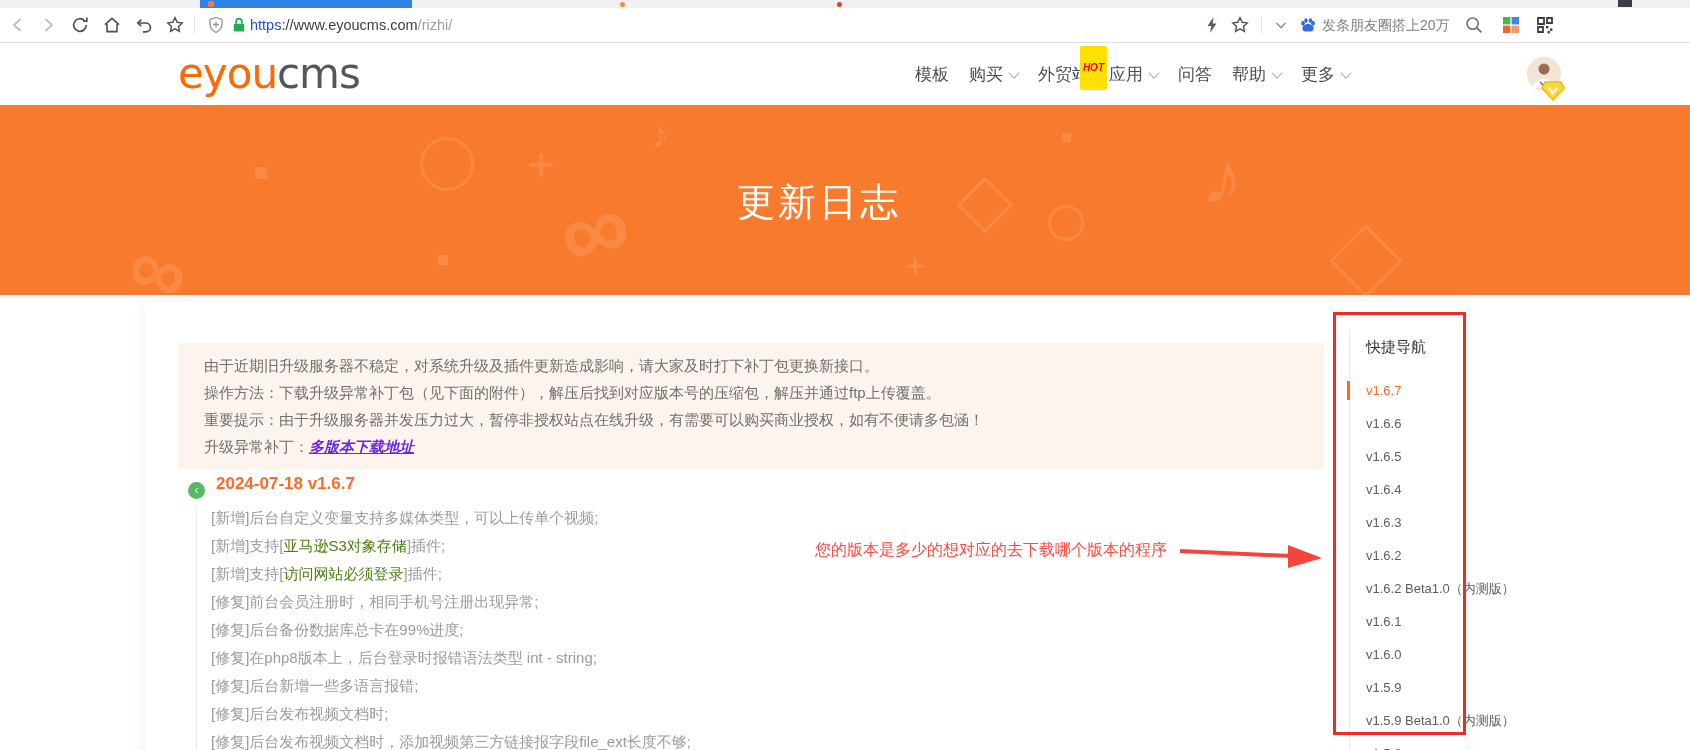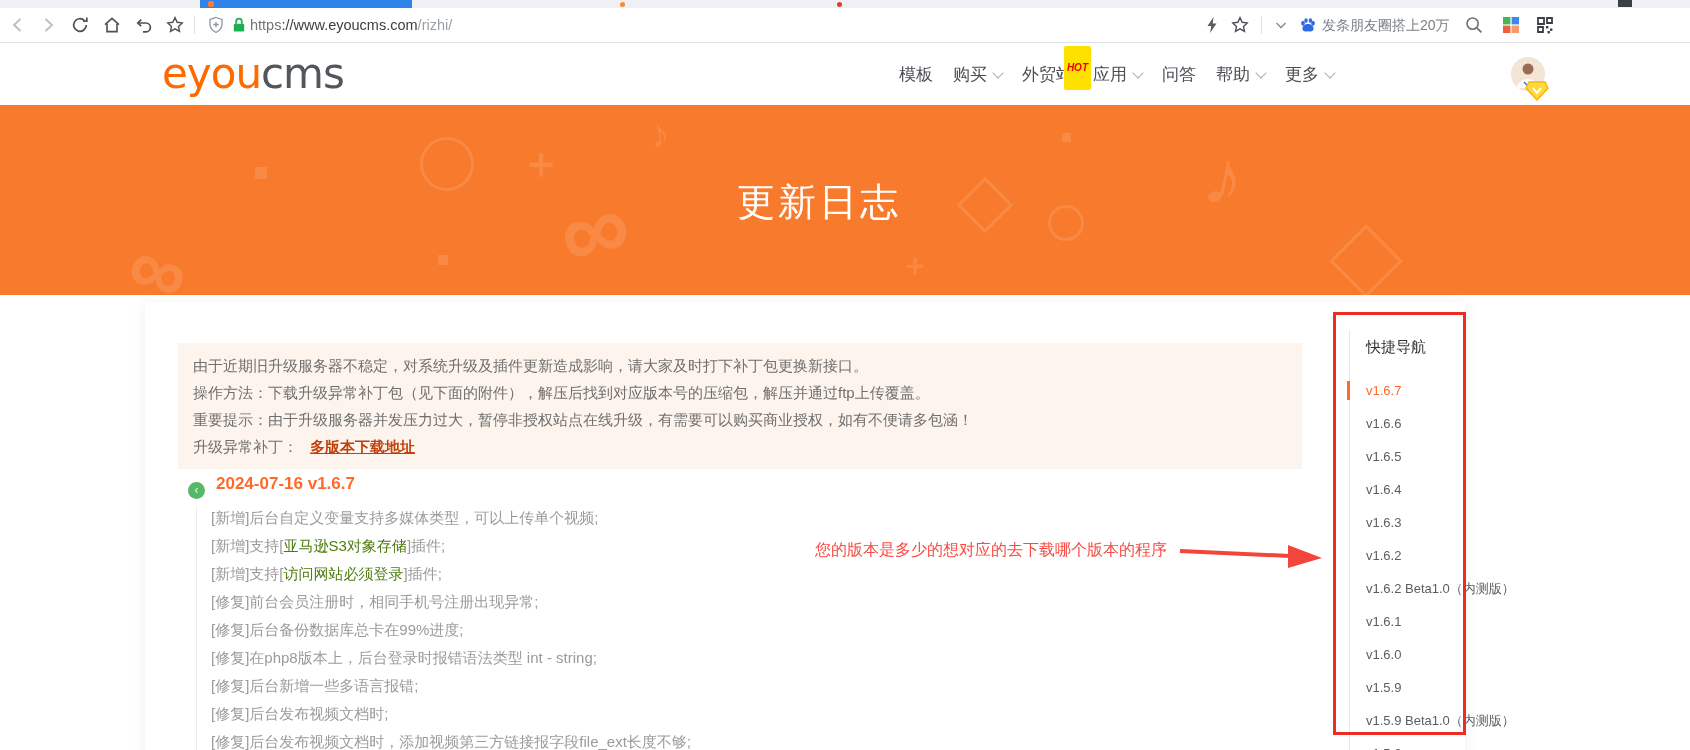--- a/index.html
+++ b/index.html
@@ -13,47 +13,47 @@
   .fav{position:absolute;left:8px;top:1px;width:6px;height:6px;border-radius:2px;background:#ff7a2f;}
   .dot{position:absolute;top:2px;width:5px;height:5px;border-radius:50%;}
   .d1{left:620px;background:#ff8a2a;}
   .d2{left:837px;background:#e23c2c;}
   .mini{position:absolute;left:1618px;top:0;width:14px;height:7px;background:#3a3f45;}
   
   .toolbar{position:absolute;left:0;top:8px;width:1690px;height:34px;background:#fff;border-bottom:1px solid #dcdfe3;}
   .tb-ic{position:absolute;top:7px;width:20px;height:20px;}
   .tb-sep{position:absolute;top:8px;width:1px;height:18px;background:#e1e4e8;}
   .url{position:absolute;left:250px;top:0;height:34px;line-height:34px;font-size:14.5px;white-space:nowrap;}
-  .url .sch{color:#737373;text-align:right;}
+  .url .sch{color:#1d4ed8;text-align:right;}
   .url .hst{color:#3c4043;}
   .url .pth{color:#9aa0a6;}
   .tb-text{position:absolute;left:1322px;top:0;height:34px;line-height:34px;font-size:14px;color:#7a7f85;white-space:nowrap;}
   
-  .siteheader{position:absolute;left:0;top:43px;width:1568px;height:62px;background:#fff;}
+  .siteheader{position:absolute;left:16px;top:43px;width:1568px;height:62px;background:#fff;}
   .logo{position:absolute;left:162px;top:6px;font-size:42px;letter-spacing:-1px;font-family:"DejaVu Sans",sans-serif;cursor:pointer;}
   .logo .lo{color:#ff6a00;}
   .logo .lg{color:#53575c;}
   .main-nav{position:absolute;right:232px;top:0;height:62px;display:flex;align-items:center;gap:16px;}
   .nav-item{position:relative;font-size:17px;color:#4a4d52;text-decoration:none;cursor:pointer;white-space:nowrap;padding:4px 2px;}
   .chev{display:inline-block;width:7px;height:7px;border-right:1.5px solid #aab0b6;border-bottom:1.5px solid #aab0b6;transform:rotate(45deg);margin-left:7px;vertical-align:3px;}
   .hot{position:absolute;top:-13px;right:-16px;background:#ffe100;color:#f20000;font-size:10px;font-weight:bold;font-style:italic;line-height:12px;padding:16px 3px;border-radius:2px;}
   .avatar{position:absolute;left:1511px;top:14px;width:34px;height:34px;border-radius:50%;overflow:hidden;cursor:pointer;background:#f4e4d6;}
   .gem{position:absolute;left:1525px;top:38px;}
   
   .hero{position:absolute;left:0;top:105px;width:1690px;height:190px;background:#f87a2c;overflow:hidden;}
   .hero h1{position:absolute;left:0;top:60px;width:1614px;margin:12px;text-align:center;color:#fff;font-size:38px;font-weight:400;letter-spacing:3px;}
   .pt{position:absolute;color:#fff;opacity:.12;font-weight:bold;user-select:none;}
   .pc{position:absolute;border:3px solid rgba(255,255,255,.12);border-radius:50%;}
   .ps{position:absolute;background:rgba(255,255,255,.12);}
   .pd{position:absolute;border:3px solid rgba(255,255,255,.12);transform:rotate(45deg);}
   
   .card{position:absolute;left:145px;top:302px;width:1320px;height:470px;background:#fff;box-shadow:0 2px 14px rgba(0,0,0,.07);}
-  .notice{position:absolute;left:33px;top:41px;width:1094px;background:#fdf4ed;padding:9px 15px;font-size:15px;color:#6f6f6f;line-height:27px;}
+  .notice{position:absolute;left:33px;top:41px;width:1094px;background:#fdf4ed;padding:9px 26px;font-size:15px;color:#6f6f6f;line-height:27px;}
   .notice p{margin:0;}
-  .patch-link{color:#c2410c;font-weight:bold;text-decoration:underline;cursor:pointer;margin-left:12px;}
+  .patch-link{color:#6d28d9;font-weight:bold;text-decoration:underline;cursor:pointer;margin-left:0;font-style:italic;}
   .tl-circle{position:absolute;left:43px;top:180px;width:17px;height:17px;border-radius:50%;background:#57b868;color:#eaf6ec;font-size:12px;line-height:16px;text-align:center;cursor:pointer;}
   .tl-line{position:absolute;left:51px;top:205px;width:1px;height:300px;background:#eaeaea;}
   .log-heading{position:absolute;left:71px;top:172px;margin:0;font-size:17px;font-weight:bold;color:#ff6a2b;}
   .log-list{position:absolute;left:66px;top:202px;margin:0;padding:0;list-style:none;font-size:15px;color:#9b9b9b;}
   .log-list li{height:28px;line-height:28px;white-space:nowrap;}
   .hl{color:#4d7c0f;}
   
   .sidenav-line{position:absolute;left:1349px;top:330px;width:1px;height:420px;background:#e8e8e8;}
   .sidenav-title{position:absolute;left:1366px;top:338px;font-size:15px;font-weight:400;color:#333;}
   .ver-list{position:absolute;left:1366px;top:374px;}
@@ -201,21 +201,21 @@
 <div class="card">
   <div class="notice">
     <p>由于近期旧升级服务器不稳定，对系统升级及插件更新造成影响，请大家及时打下补丁包更换新接口。</p>
     <p>操作方法：下载升级异常补丁包（见下面的附件），解压后找到对应版本号的压缩包，解压并通过ftp上传覆盖。</p>
     <p>重要提示：由于升级服务器并发压力过大，暂停非授权站点在线升级，有需要可以购买商业授权，如有不便请多包涵！</p>
     <p><span>升级异常补丁：</span><a class="patch-link">多版本下载地址</a></p>
   </div>
 
   <div class="tl-circle"><span>‹</span></div>
   <div class="tl-line"></div>
-  <h2 class="log-heading">2024-07-16 v1.6.7</h2>
+  <h2 class="log-heading">2024-07-18 v1.6.7</h2>
 
   <ul class="log-list">
     <li><span>[新增]后台自定义变量支持多媒体类型，可以上传单个视频;</span><span class="hl"></span><span></span></li>
     <li><span>[新增]支持[</span><span class="hl">亚马逊S3对象存储</span><span>]插件;</span></li>
     <li><span>[新增]支持[</span><span class="hl">访问网站必须登录</span><span>]插件;</span></li>
     <li><span>[修复]前台会员注册时，相同手机号注册出现异常;</span><span class="hl"></span><span></span></li>
     <li><span>[修复]后台备份数据库总卡在99%进度;</span><span class="hl"></span><span></span></li>
     <li><span>[修复]在php8版本上，后台登录时报错语法类型 int - string;</span><span class="hl"></span><span></span></li>
     <li><span>[修复]后台新增一些多语言报错;</span><span class="hl"></span><span></span></li>
     <li><span>[修复]后台发布视频文档时;</span><span class="hl"></span><span></span></li>

